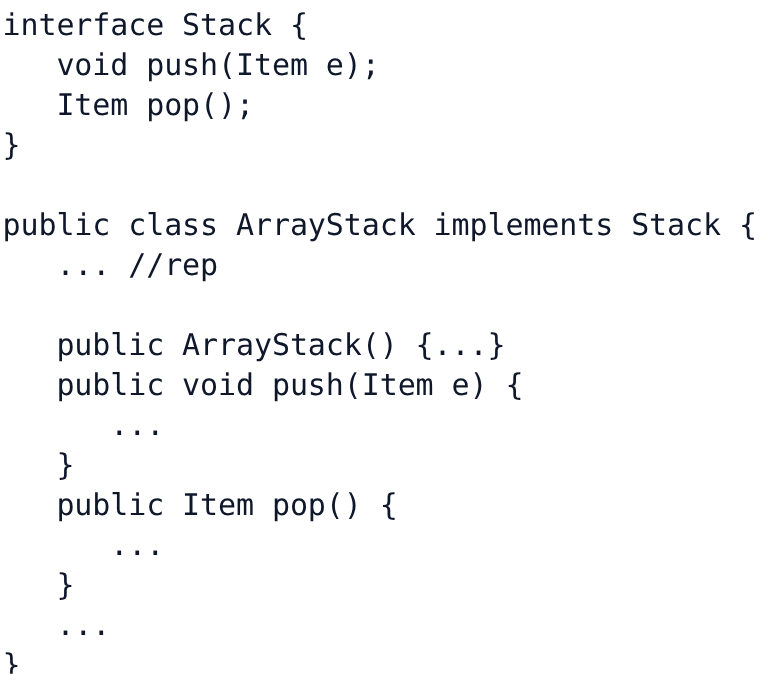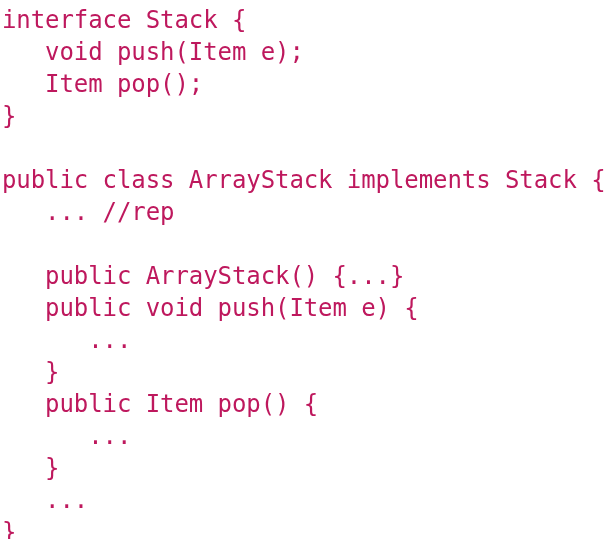--- a/index.html
+++ b/index.html
@@ -33,21 +33,21 @@
     line-height: 32px;
     color: #000000;
     white-space: pre;
     letter-spacing: -0.08px;
     -webkit-font-smoothing: antialiased;
   }
   .code-line {
     display: block;
     height: 32px;
     white-space: pre;
-    color: #be185d;
+    color: #0f172a;
   }
   .code-line.blank {
     color: transparent;
   }
 </style>
 </head>
 <body>
 
 <div id="code-listing">
   <pre class="code-block"><code id="code-lines"><span class="code-line">interface Stack {</span><span class="code-line">   void push(Item e);</span><span class="code-line">   Item pop();</span><span class="code-line">}</span><span class="code-line blank"></span><span class="code-line">public class ArrayStack implements Stack {</span><span class="code-line">   ... //rep</span><span class="code-line blank"></span><span class="code-line">   public ArrayStack() {...}</span><span class="code-line">   public void push(Item e) {</span><span class="code-line">      ...</span><span class="code-line">   }</span><span class="code-line">   public Item pop() {</span><span class="code-line">      ...</span><span class="code-line">   }</span><span class="code-line">   ...</span><span class="code-line">}</span></code></pre>

